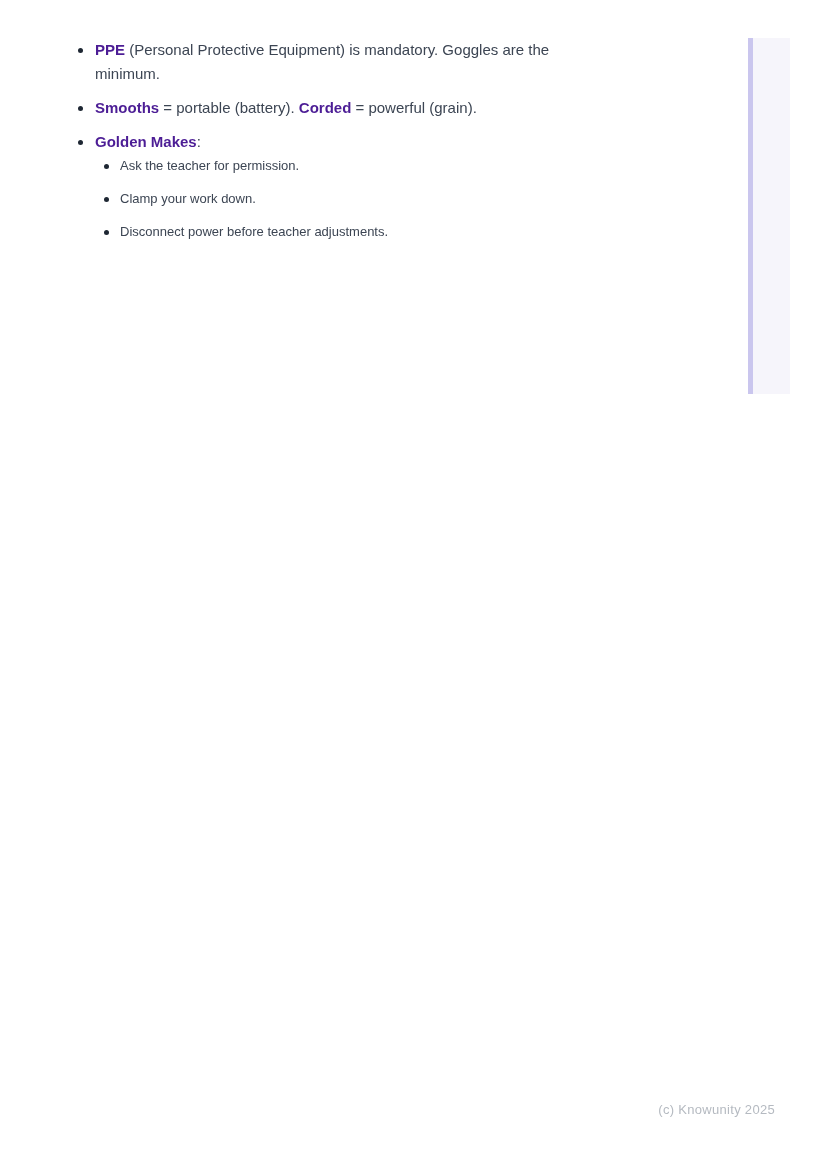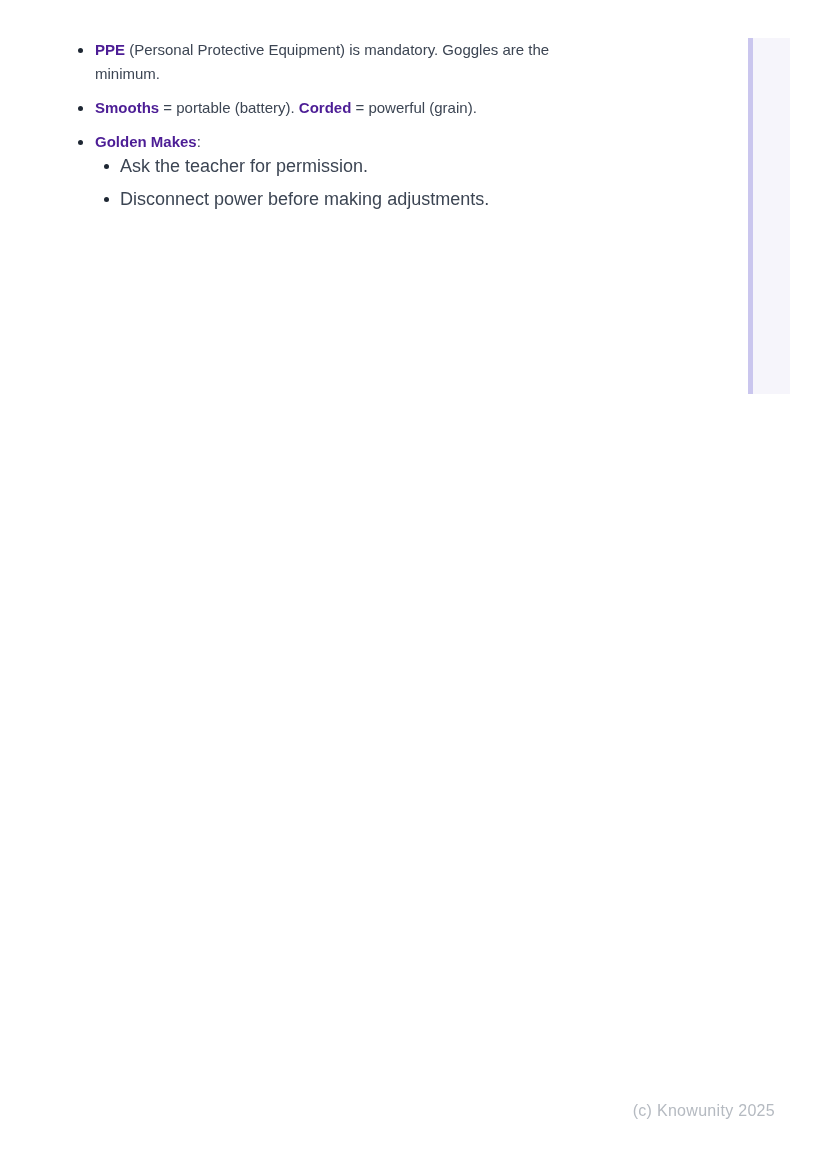--- a/index.html
+++ b/index.html
@@ -53,55 +53,56 @@
     font-weight: bold;
     color: #4c1d95;
   }
   ul.sub-list {
     list-style: none;
     padding-left: 25px;
     margin-top: 0;
   }
   ul.sub-list > li {
     position: relative;
-    font-size: 18px;
+    font-size: 13px;
     line-height: 24px;
     color: #3c4553;
     margin-bottom: 9px;
   }
   ul.sub-list > li::before {
     content: "";
     position: absolute;
     left: -16px;
     top: 9.5px;
     width: 5px;
     height: 5px;
     border-radius: 50%;
     background: #1e2733;
   }
 
   
   .footer {
     position: absolute;
     top: 1102px;
     right: 53px;
-    font-size: 16px;
+    font-size: 13px;
     letter-spacing: 0.3px;
     color: #b5bac1;
   }
 </style>
 </head>
 <body>
 
 <div style="width:100%;height:100%;">
   <div class="highlight-strip" style="background: rgb(246, 245, 251); border-left-color: rgb(202, 198, 238);"></div>
 
   <ul class="notes">
       <li><span class="seg-bold">PPE</span><span class="seg"> (Personal Protective Equipment) is mandatory. Goggles are the minimum.</span></li>
       <li><span class="seg-bold">Smooths</span><span class="seg"> = portable (battery). </span><span class="seg-bold">Corded</span><span class="seg"> = powerful (grain).</span></li>
       <li><span class="seg-bold">Golden Makes</span><span class="seg">:</span><ul class="sub-list">
           <li>Ask the teacher for permission.</li>
-          <li>Disconnect power before making adjustments.</li>
+          <li>Clamp your work down.</li>
+          <li>Disconnect power before teacher adjustments.</li>
         </ul></li>
     </ul>
 
   <div class="footer" style="color: rgb(181, 186, 193);">(c) Knowunity 2025</div>
 </div>
 
 </body></html>

